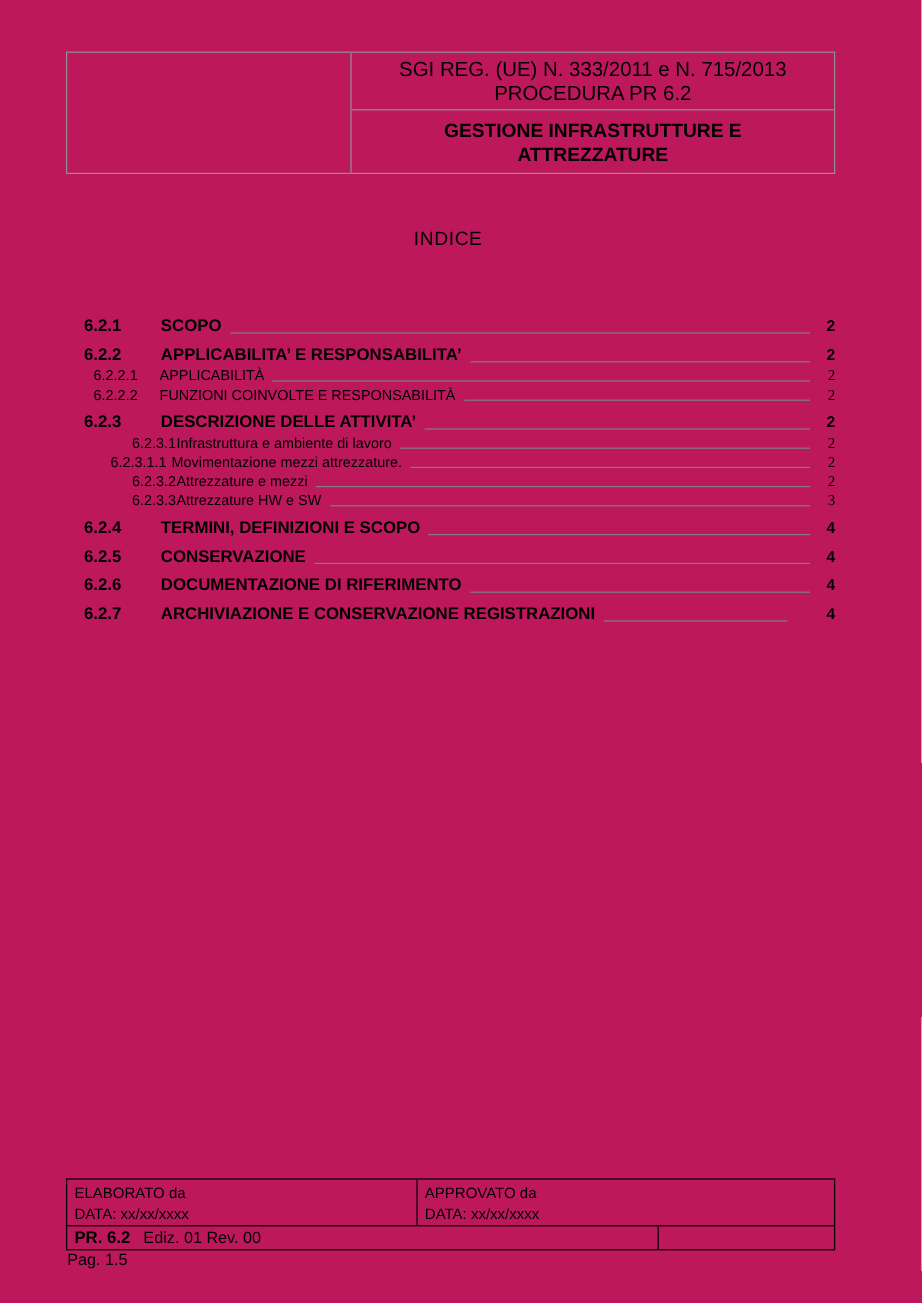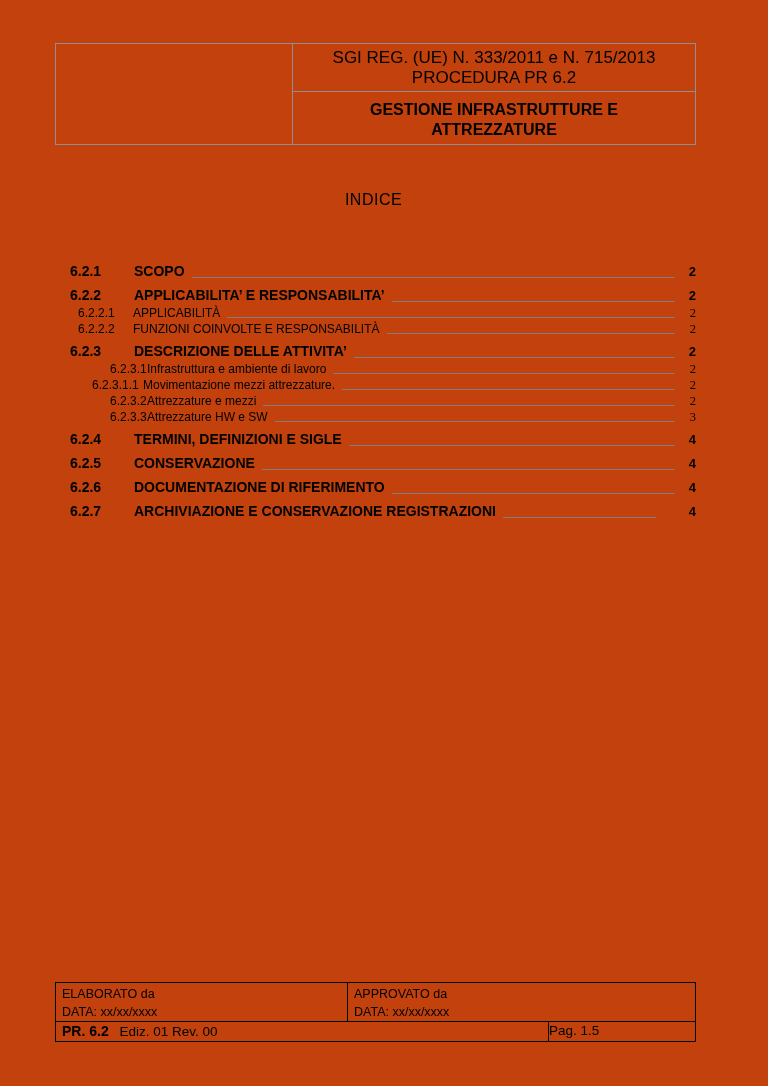--- a/index.html
+++ b/index.html
@@ -1,17 +1,17 @@
 <!DOCTYPE html>
 <html><head>
 <meta charset="utf-8">
 <style>
   html,body{margin:0;padding:0;background:#fff;}
   .page{
-    position:relative;width:768px;height:1086px;background:#c2410c;
+    position:relative;width:768px;height:1086px;background:#be185d;
     font-family:"Liberation Sans",sans-serif;color:#000;overflow:hidden;
   }
 
   
   .header-table{
     position:absolute;left:55px;top:43px;width:641px;height:102px;
     box-sizing:border-box;border:1.6px solid #8f8f8f;display:flex;
   }
   .logo-cell{width:237px;box-sizing:border-box;border-right:1.6px solid #8f8f8f;}
   .header-right{flex:1;display:flex;flex-direction:column;}
@@ -58,21 +58,21 @@
 
   
   .footer-table{
     position:absolute;left:55px;top:982px;width:641px;box-sizing:border-box;
     border:1.8px solid #000;font-size:12.5px;
   }
   .footer-row1{display:flex;height:39px;box-sizing:border-box;border-bottom:1.6px solid #000;}
   .f-cell{padding:2px 0 0 6px;line-height:18px;box-sizing:border-box;}
   .f-elaborato{width:292px;border-right:1.6px solid #000;}
   .f-approvato{flex:1;}
-  .footer-row2{display:flex;height:19px;}
+  .footer-row2{display:flex;height:19px;flex-direction:column;}
   .f-code{
     width:493px;box-sizing:border-box;border-right:1.6px solid #000;
     padding-left:6px;line-height:18px;font-size:13.5px;
   }
   .f-code .code{font-weight:700;font-size:14px;}
   .f-code .edition{margin-left:7px;}
   .f-page{flex:1;text-align:left;line-height:18px;font-size:13.5px;}
 </style>
 </head>
 <body>
@@ -145,21 +145,21 @@
       <span class="pg">2</span>
     </div>
     <div class="row sub">
       <span class="num">6.2.3.3</span>
       <span class="title">Attrezzature HW e SW</span>
       <span class="leader"></span>
       <span class="pg">3</span>
     </div>
     <div class="row h1">
       <span class="num">6.2.4</span>
-      <span class="title">TERMINI, DEFINIZIONI E SIGLE</span>
+      <span class="title">TERMINI, DEFINIZIONI E SCOPO</span>
       <span class="leader"></span>
       <span class="pg">4</span>
     </div>
     <div class="row h1">
       <span class="num">6.2.5</span>
       <span class="title">CONSERVAZIONE</span>
       <span class="leader"></span>
       <span class="pg">4</span>
     </div>
     <div class="row h1">

